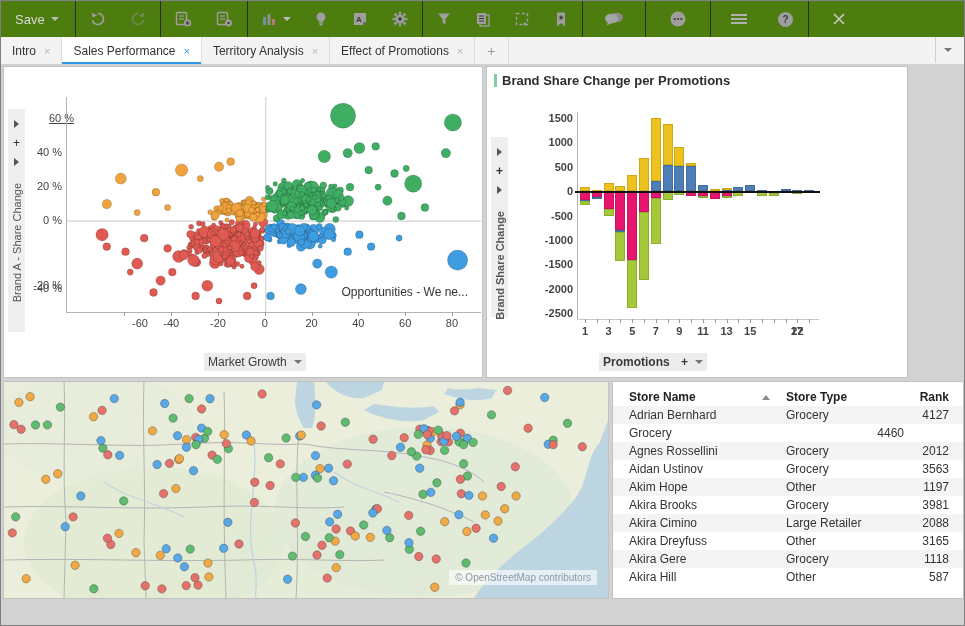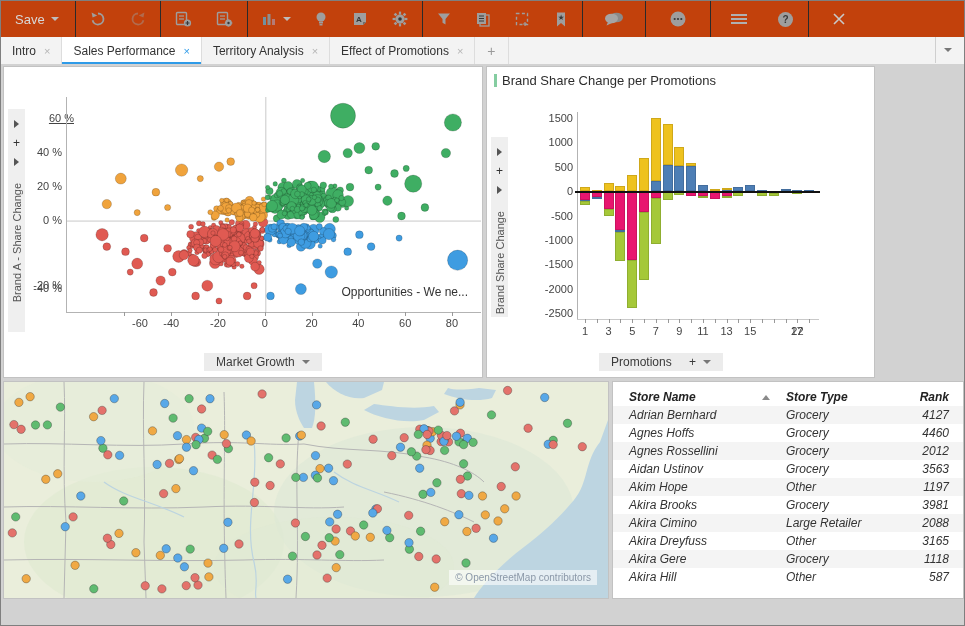--- a/index.html
+++ b/index.html
@@ -1,19 +1,19 @@
 <!DOCTYPE html>
 <html><head>
 <meta charset="utf-8">
 <style>
   html,body{margin:0;padding:0;background:#fff;font-family:"Liberation Sans",sans-serif;}
   #window{position:relative;width:963px;height:624px;border:1px solid #7f7f7f;overflow:hidden;background:#d2d2d2;}
 
   
-  #toolbar{position:absolute;left:0;top:0;width:100%;height:36px;background:#c2410c;display:flex;align-items:center;}
+  #toolbar{position:absolute;left:0;top:0;width:100%;height:36px;background:#4d7c0f;display:flex;align-items:center;}
   .tb-sep{width:1px;height:36px;background:#2a2a2a;margin:0 2px;}
   .tb-btn{height:36px;display:flex;align-items:center;justify-content:center;padding:0 11px;cursor:pointer;}
   .tb-btn svg{display:block;}
   #save-btn{color:#d8d8d8;font-size:13px;padding:0 14px;gap:6px;}
   .caret-down{width:0;height:0;border-left:4px solid transparent;border-right:4px solid transparent;border-top:4px solid #bdbdbd;display:inline-block;}
   .caret-down.dk{border-top-color:#777;}
   .disabled{opacity:.45;}
 
   
   #tabbar{position:absolute;left:0;top:36px;width:100%;height:27px;background:#f3f3f3;border-bottom:1px solid #c9c9c9;display:flex;align-items:stretch;}
@@ -28,21 +28,21 @@
   #main{position:absolute;left:0;top:63px;width:965px;height:538px;background:#d2d2d2;}
   .panel{position:absolute;background:#fff;border:1px solid #c2c2c2;box-sizing:border-box;overflow:hidden;}
   .panel-title{position:absolute;left:7px;top:6px;display:flex;align-items:center;gap:5px;font-size:13px;color:#2d2d2d;}
   .accent{width:3px;height:13px;background:#85cda1;}
   .strip{position:absolute;background:#efefef;width:17px;display:flex;flex-direction:column;align-items:center;padding-top:4px;box-sizing:border-box;}
   .chev{width:0;height:0;border-top:4px solid transparent;border-bottom:4px solid transparent;border-left:5px solid #555;margin:7px 0;cursor:pointer;}
   .strip .plus{font-size:12px;color:#333;line-height:12px;margin:2px 0;cursor:pointer;}
   .vlabel{writing-mode:vertical-rl;transform:rotate(180deg);font-size:11px;color:#555;margin-top:10px;white-space:nowrap;}
   .tick{position:absolute;font-size:11px;color:#444;}
   .tick.right{text-align:right;}
-  .axis-btn{position:absolute;height:18px;background:#ececec;display:flex;align-items:center;gap:7px;padding:0 12px;font-size:12px;color:#3a3a3a;cursor:pointer;}
+  .axis-btn{position:absolute;height:18px;background:#ececec;display:flex;align-items:center;gap:7px;padding:0 4px;font-size:12px;color:#3a3a3a;cursor:pointer;}
   .zeroline{position:absolute;background:#111;}
   .bar-seg{position:absolute;box-sizing:border-box;border:1px solid rgba(0,0,0,0.13);}
   .xtickmark{position:absolute;width:1px;height:4px;background:#999;}
   .annotation{position:absolute;font-size:12px;color:#333;}
 
   
   #store-table{position:absolute;left:0;top:6px;width:100%;}
   .trow{display:grid;grid-template-columns:157px 118px 1fr;height:18px;line-height:18px;font-size:12px;color:#333;padding-left:16px;padding-right:14px;cursor:default;}
   .trow .rank{text-align:right;}
   .trow.head{font-weight:bold;color:#222;position:relative;}
@@ -1087,21 +1087,21 @@
           <div class="tick" style="left: 386.153px; width: 30px; text-align: center; top: 250px;">60</div>
           <div class="xtickmark" style="left: 447.932px; top: 245px;"></div>
           <div class="tick" style="left: 432.932px; width: 30px; text-align: center; top: 250px;">80</div>
         </div>
       <div class="axis-btn" style="left:200px;top:286px;">
         <span>Market Growth</span>
         <span class="caret-down dk"></span>
       </div>
     </div>
 
-    <div class="panel" id="bar-panel" style="left:485px;top:2px;width:389px;height:312px;">
+    <div class="panel" id="bar-panel" style="left:485px;top:2px;width:422px;height:312px;font-weight:bold;">
       <div class="panel-title">
         <span class="accent"></span>
         <span>Brand Share Change per Promotions</span>
       </div>
       <div class="strip" style="left:4px;top:70px;height:180px;">
         <span class="chev"></span>
         <span class="plus">+</span>
         <span class="chev"></span>
         <span class="vlabel">Brand Share Change</span>
       </div>
@@ -1435,35 +1435,34 @@
             <circle cx="213.4" cy="77.4" r="4.2" fill="#5fbb70" stroke="rgba(50,50,50,0.35)" stroke-width="1"></circle>
             <circle cx="220.2" cy="52.7" r="4.2" fill="#f0a944" stroke="rgba(50,50,50,0.35)" stroke-width="1"></circle>
             <circle cx="247.1" cy="59.0" r="4.2" fill="#f0a944" stroke="rgba(50,50,50,0.35)" stroke-width="1"></circle>
             <circle cx="194.8" cy="57.5" r="4.2" fill="#58a8e8" stroke="rgba(50,50,50,0.35)" stroke-width="1"></circle>
             <circle cx="192.0" cy="62.7" r="4.2" fill="#5fbb70" stroke="rgba(50,50,50,0.35)" stroke-width="1"></circle>
           </g>
       </svg>
       <div id="map-attribution">© OpenStreetMap contributors</div>
     </div>
 
-    <div class="panel" id="table-panel" style="left:611px;top:317px;width:352px;height:218px;font-style:italic;">
+    <div class="panel" id="table-panel" style="left:611px;top:317px;width:352px;height:218px;">
       <div id="store-table">
           <div class="trow head">
             <div>Store Name</div>
             <div>Store Type</div>
             <div class="rank">Rank</div>
             <span class="sort-asc"></span>
           </div>
           <div class="trow odd">
             <div>Adrian Bernhard</div>
             <div>Grocery</div>
             <div class="rank">4127</div>
           </div>
           <div class="trow">
-            <div>Agnes Hoffs</div>
             <div>Grocery</div>
             <div class="rank">4460</div>
           </div>
           <div class="trow odd">
             <div>Agnes Rossellini</div>
             <div>Grocery</div>
             <div class="rank">2012</div>
           </div>
           <div class="trow">
             <div>Aidan Ustinov</div>

